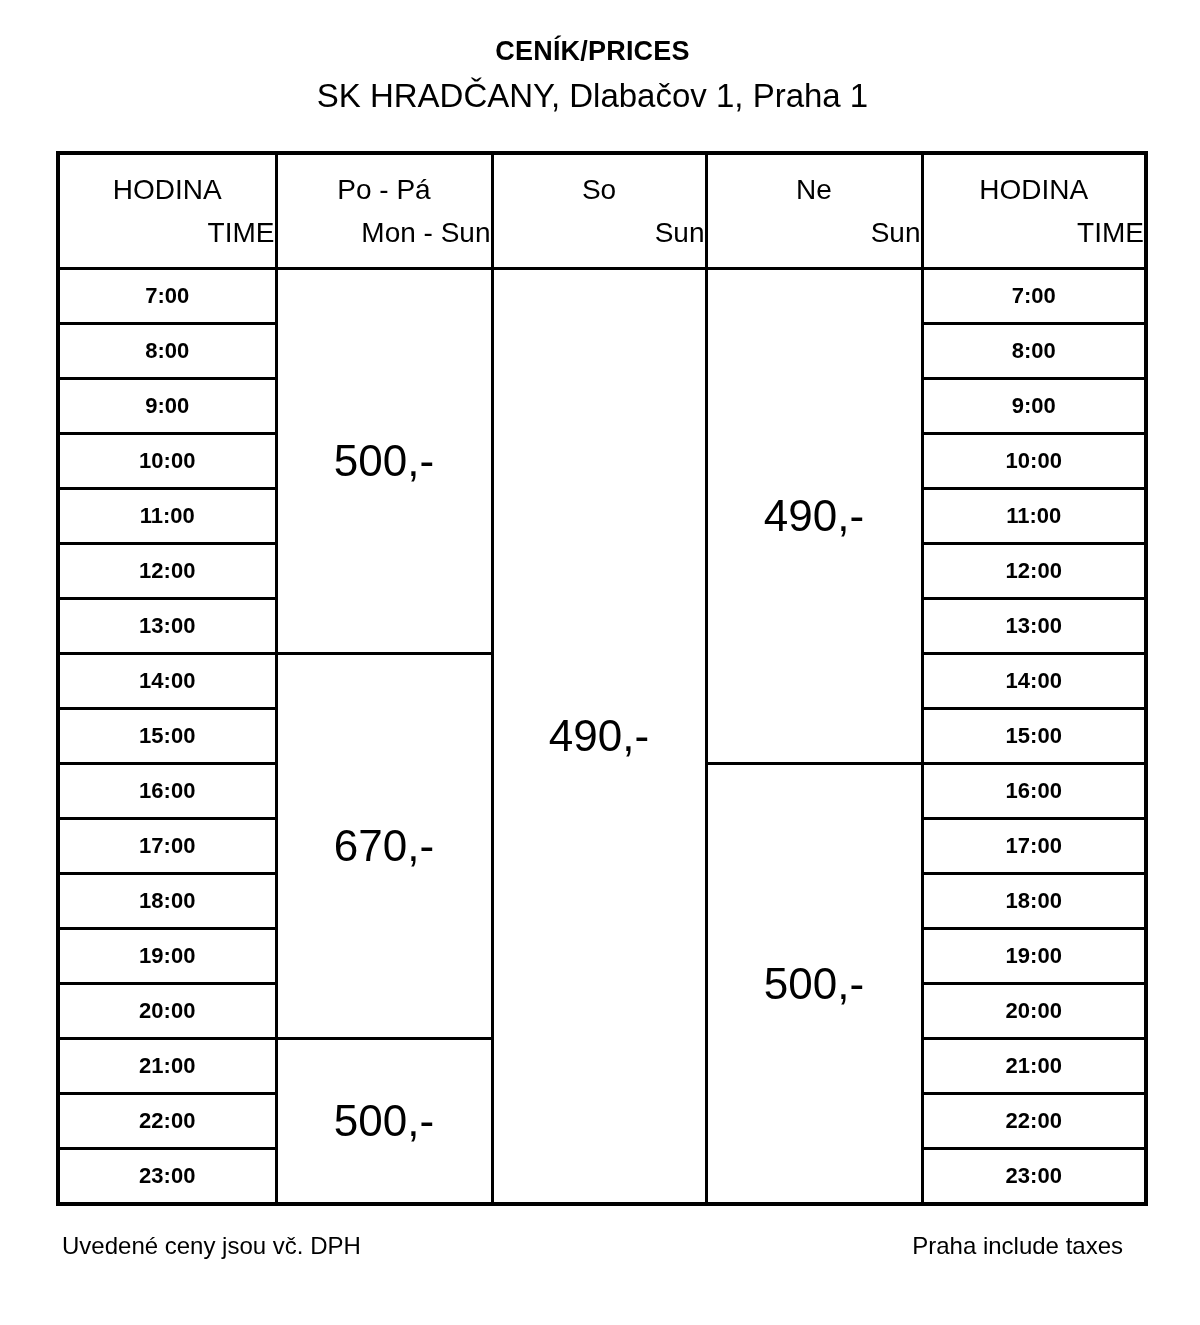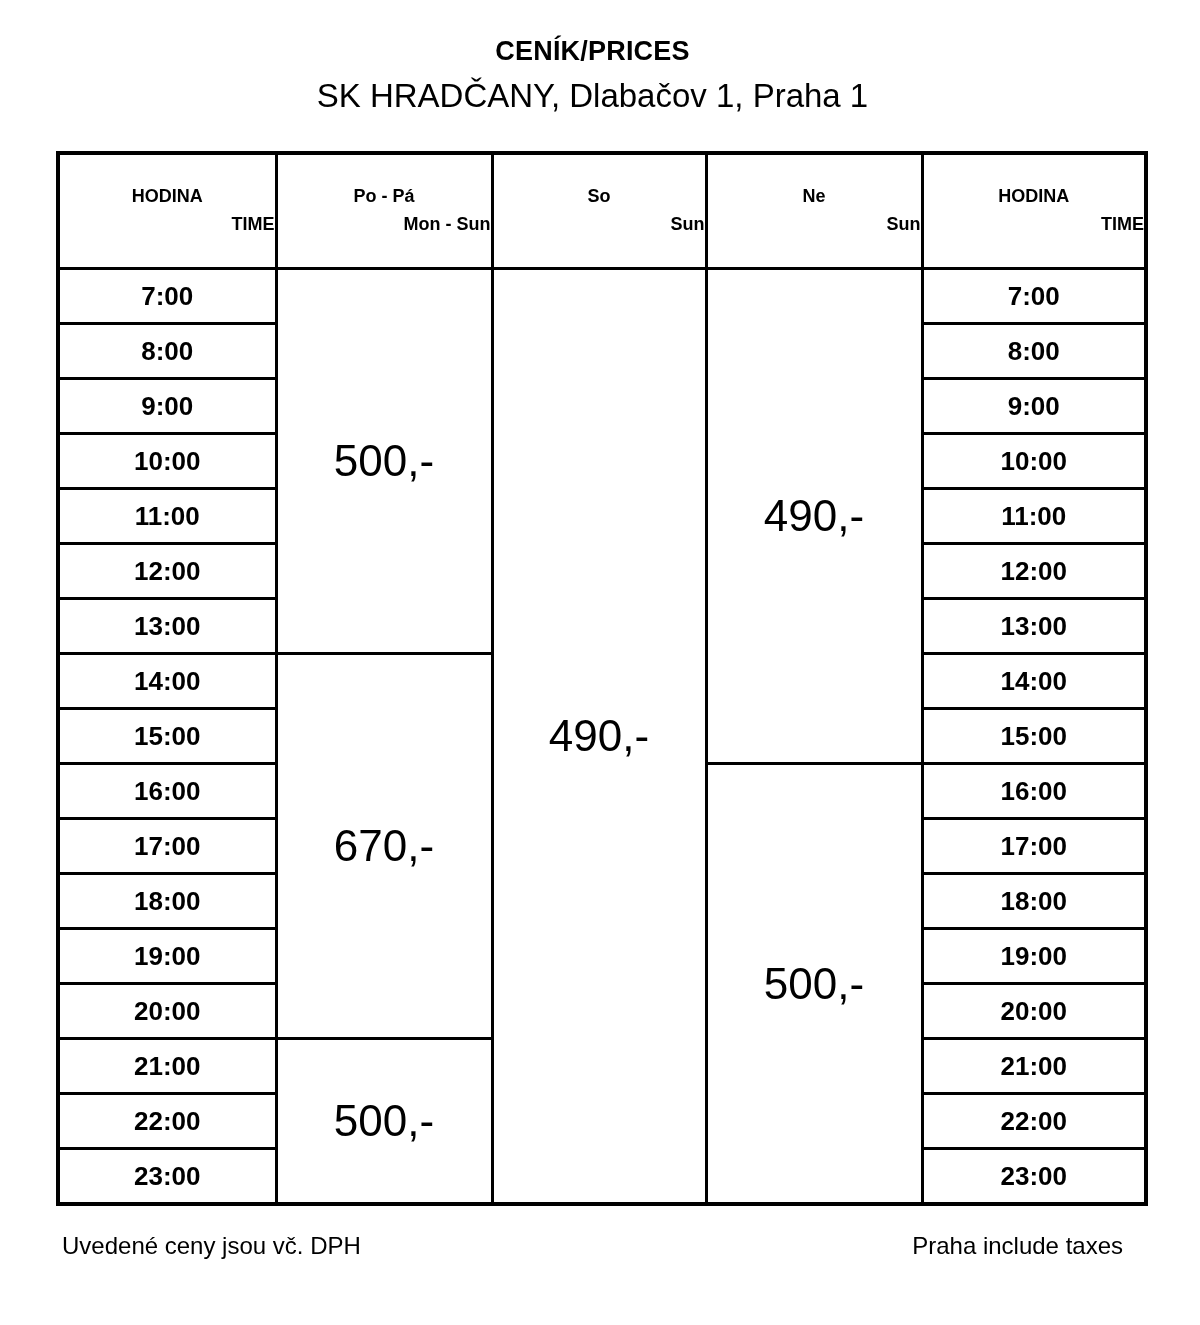--- a/index.html
+++ b/index.html
@@ -59,29 +59,29 @@
     padding: 0;
   }
   .col-time { width: 218px; }
   .col-week { width: 216px; }
   .col-sat  { width: 214px; }
   .col-sun  { width: 216px; }
   .col-time2{ width: 224px; }
 
   th.head-cell {
     height: 112px;
-    font-size: 18px;
-    font-weight: bold;
+    font-size: 28px;
+    font-weight: normal;
     line-height: 1.55;
   }
   th.head-cell .l2 { display: block; text-align: right; }
 
   td.hour-cell {
     height: 52px;
-    font-size: 26px;
+    font-size: 22px;
     font-weight: bold;
   }
   td.price-cell {
     font-size: 44px;
     font-weight: normal;
   }
 
   .footer {
     margin-top: 26px;
     display: flex;

